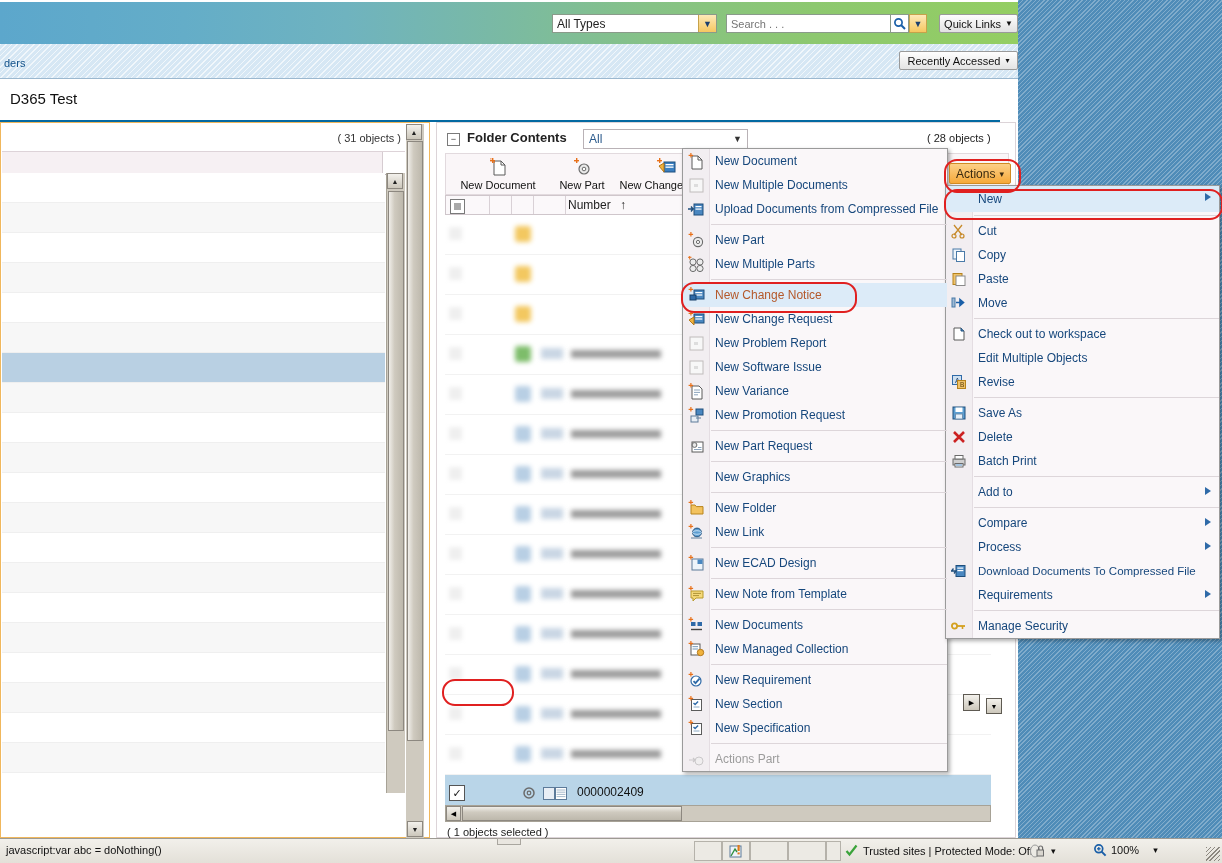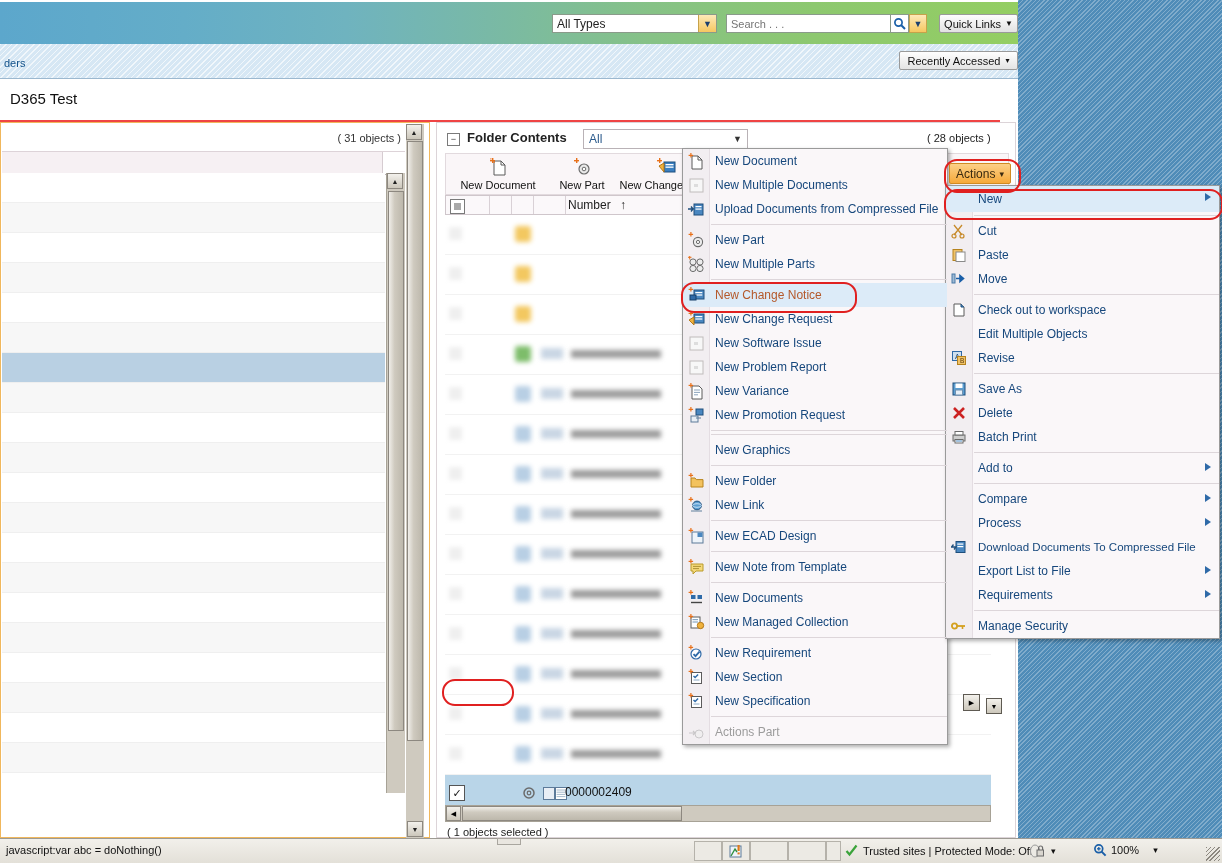--- a/index.html
+++ b/index.html
@@ -80,21 +80,21 @@
     position:absolute;left:899px;top:51px;width:119px;height:19px;
     background:linear-gradient(to bottom,#fefefe,#e4e4e4);
     border:1px solid #9a9a9a;border-radius:2px;box-sizing:border-box;
     display:flex;align-items:center;justify-content:center;gap:5px;
     font-size:11px;color:#111;
   }
 
   
   .title-card{
     position:absolute;left:0;top:80px;width:1000px;height:40px;
-    background:#fff;border-bottom:2px solid #ef4444;
+    background:#fff;border-bottom:2px solid #0369a1;
   }
   .title-card .t{position:absolute;left:10px;top:10px;font-size:15px;color:#111;}
 
   
   .left-panel{
     position:absolute;left:0;top:122px;width:430px;height:716px;
     background:#fff;border:1px solid #f0b75c;box-sizing:border-box;
   }
   .left-count{position:absolute;right:28px;top:9px;font-size:11px;color:#333;}
   .left-hdr{
@@ -160,21 +160,21 @@
   .chk-hdr i{width:7px;height:7px;background:#a9a9a9;display:block;}
   .grid-body{position:absolute;left:8px;top:92px;width:546px;height:590px;overflow:hidden;background:#fff;}
   .grow{height:39px;position:relative;border-bottom:1px solid #f2f2f2;}
   .grow .blur-chk{position:absolute;left:4px;top:12px;width:13px;height:13px;background:#efefef;filter:blur(2.2px);}
   .grow .blur-ic{position:absolute;left:70px;top:11px;width:16px;height:16px;border-radius:3px;filter:blur(2.6px);}
   .grow .blur-ic2{position:absolute;left:96px;top:13px;width:22px;height:11px;background:#c9d6e4;filter:blur(2.6px);}
   .grow .blur-txt{position:absolute;left:126px;top:15px;width:90px;height:8px;background:#9a9a9a;filter:blur(2.4px);}
   .grow.selrow{background:#b9d5e8;}
   .selrow-chk{position:absolute;left:4px;top:10px;width:14px;height:14px;border:1px solid #555;background:#fff;
     display:flex;align-items:center;justify-content:center;font-size:11px;color:#111;line-height:11px;}
-  .selrow-num{position:absolute;left:120px;top:10px;font-size:12px;color:#111;}
+  .selrow-num{position:absolute;left:132px;top:10px;font-size:12px;color:#111;}
   .hscroll{
     position:absolute;left:8px;top:682px;width:546px;height:17px;background:#cfcabf;border:1px solid #a7a296;box-sizing:border-box;
   }
   .hs-left{position:absolute;left:0;top:0;width:15px;height:15px;background:linear-gradient(to bottom,#f3f1ec,#ccc7bb);
     border:1px solid #8d8880;box-sizing:border-box;display:flex;align-items:center;justify-content:center;font-size:7px;}
   .hs-thumb{position:absolute;left:16px;top:0;width:220px;height:15px;
     background:linear-gradient(to bottom,#f0eee9,#cfcabf 40%,#bdb8ac);border:1px solid #8d8880;box-sizing:border-box;}
   .sel-count{position:absolute;left:10px;top:703px;font-size:11px;color:#222;}
   .main-vsb{position:absolute;left:986px;top:90px;width:17px;height:600px;}
   .main-vsb-dn{position:absolute;left:0;top:608px;width:16px;height:16px;background:linear-gradient(to bottom,#f3f1ec,#ccc7bb);
@@ -592,31 +592,31 @@
         <span>New Change Request</span>
       </div>
 
       <div class="mi">
         <span class="mic">
           <svg width="15" height="15" viewBox="0 0 15 15">
               <rect x="1" y="1" width="13" height="13" fill="#f7f7f7" stroke="#c0bcbc"></rect>
               <rect x="5" y="6" width="4" height="3" fill="#ddd"></rect>
             </svg>
         </span>
-        <span>New Software Issue</span>
+        <span>New Problem Report</span>
       </div>
 
       <div class="mi">
         <span class="mic">
           <svg width="15" height="15" viewBox="0 0 15 15">
               <rect x="1" y="1" width="13" height="13" fill="#f7f7f7" stroke="#c0bcbc"></rect>
               <rect x="5" y="6" width="4" height="3" fill="#ddd"></rect>
             </svg>
         </span>
-        <span>New Problem Report</span>
+        <span>New Software Issue</span>
       </div>
 
       <div class="mi">
         <span class="mic">
           <svg width="17" height="17" viewBox="0 0 17 17">
               <path d="M4 3 h7 l3 3 v10 h-10 z" fill="#fff" stroke="#5b5b5b"></path>
           <g stroke="#7f9ab5" stroke-width="0.9">
                 <line x1="6" y1="7" x2="12" y2="7"></line>
                 <line x1="6" y1="9.4" x2="12" y2="9.4"></line>
                 <line x1="6" y1="11.8" x2="10" y2="11.8"></line>
@@ -640,20 +640,33 @@
                 <rect x="0.6" y="1.8" width="4.5" height="1.2"></rect>
                 <rect x="2.3" y="0" width="1.2" height="4.5"></rect>
               </g>
             </svg>
         </span>
         <span>New Promotion Request</span>
       </div>
 
       <div class="msep"></div>
 
+      <div class="mi">
+        <span class="mic">
+          <svg width="17" height="17" viewBox="0 0 17 17">
+              <rect x="4" y="4" width="11" height="10" fill="#fff" stroke="#5b5b5b"></rect>
+          <circle cx="6.5" cy="7" r="2.4" fill="#e9e9e9" stroke="#6b6b6b"></circle>
+          <g stroke="#7f9ab5" stroke-width="0.9">
+                <line x1="10" y1="9.5" x2="13.5" y2="9.5"></line>
+                <line x1="6" y1="11.5" x2="13.5" y2="11.5"></line>
+              </g>
+            </svg>
+        </span>
+        <span>New Part Request</span>
+      </div>
 
       <div class="msep"></div>
 
       <div class="mi">
         <span class="mic"></span>
         <span>New Graphics</span>
       </div>
 
       <div class="msep"></div>
 
@@ -839,20 +852,29 @@
         <span class="mic">
           <svg width="16" height="16" viewBox="0 0 16 16">
               <path d="M3 2 L11 12 M11 2 L3 12" stroke="#c78a2a" stroke-width="1.3" fill="none"></path>
           <circle cx="3" cy="13" r="2" fill="none" stroke="#c78a2a" stroke-width="1.2"></circle>
               <circle cx="11" cy="13" r="2" fill="none" stroke="#c78a2a" stroke-width="1.2"></circle>
             </svg>
         </span>
         <span>Cut</span>
       </div>
 
+      <div class="mi">
+        <span class="mic">
+          <svg width="16" height="16" viewBox="0 0 16 16">
+              <rect x="2" y="2" width="8" height="10" fill="#eef4fa" stroke="#4a7aa8"></rect>
+              <rect x="5.5" y="4.5" width="8" height="10" fill="#fff" stroke="#4a7aa8"></rect>
+            </svg>
+        </span>
+        <span>Copy</span>
+      </div>
 
       <div class="mi">
         <span class="mic">
           <svg width="16" height="16" viewBox="0 0 16 16">
               <rect x="2" y="2.5" width="9" height="11" fill="#f0c268" stroke="#b5821d"></rect>
               <rect x="5" y="5" width="9" height="9.5" fill="#fff" stroke="#8a8a8a"></rect>
             </svg>
         </span>
         <span>Paste</span>
       </div>
@@ -957,25 +979,20 @@
           <svg width="16" height="16" viewBox="0 0 16 16">
               <rect x="5" y="2.5" width="9" height="11" fill="#4a87c0" stroke="#1e4e7c"></rect>
           <rect x="6.3" y="4.5" width="6" height="1.2" fill="#fff"></rect>
               <rect x="6.3" y="7" width="6" height="1.2" fill="#fff"></rect>
           <path d="M5 8 h-4.5 l2 -2.5 M0.5 8 h4.5 l-2 2.5" fill="none" stroke="#1e4e7c" stroke-width="1.3"></path>
             </svg>
         </span>
         <span style="font-size:11.5px">Download Documents To Compressed File</span>
       </div>
 
-      <div class="mi">
-        <span class="mic"></span>
-        <span>Export List to File</span>
-        <span class="sub"></span>
-      </div>
 
       <div class="mi">
         <span class="mic"></span>
         <span>Requirements</span>
         <span class="sub"></span>
       </div>
 
       <div class="msep"></div>
 
       <div class="mi">

